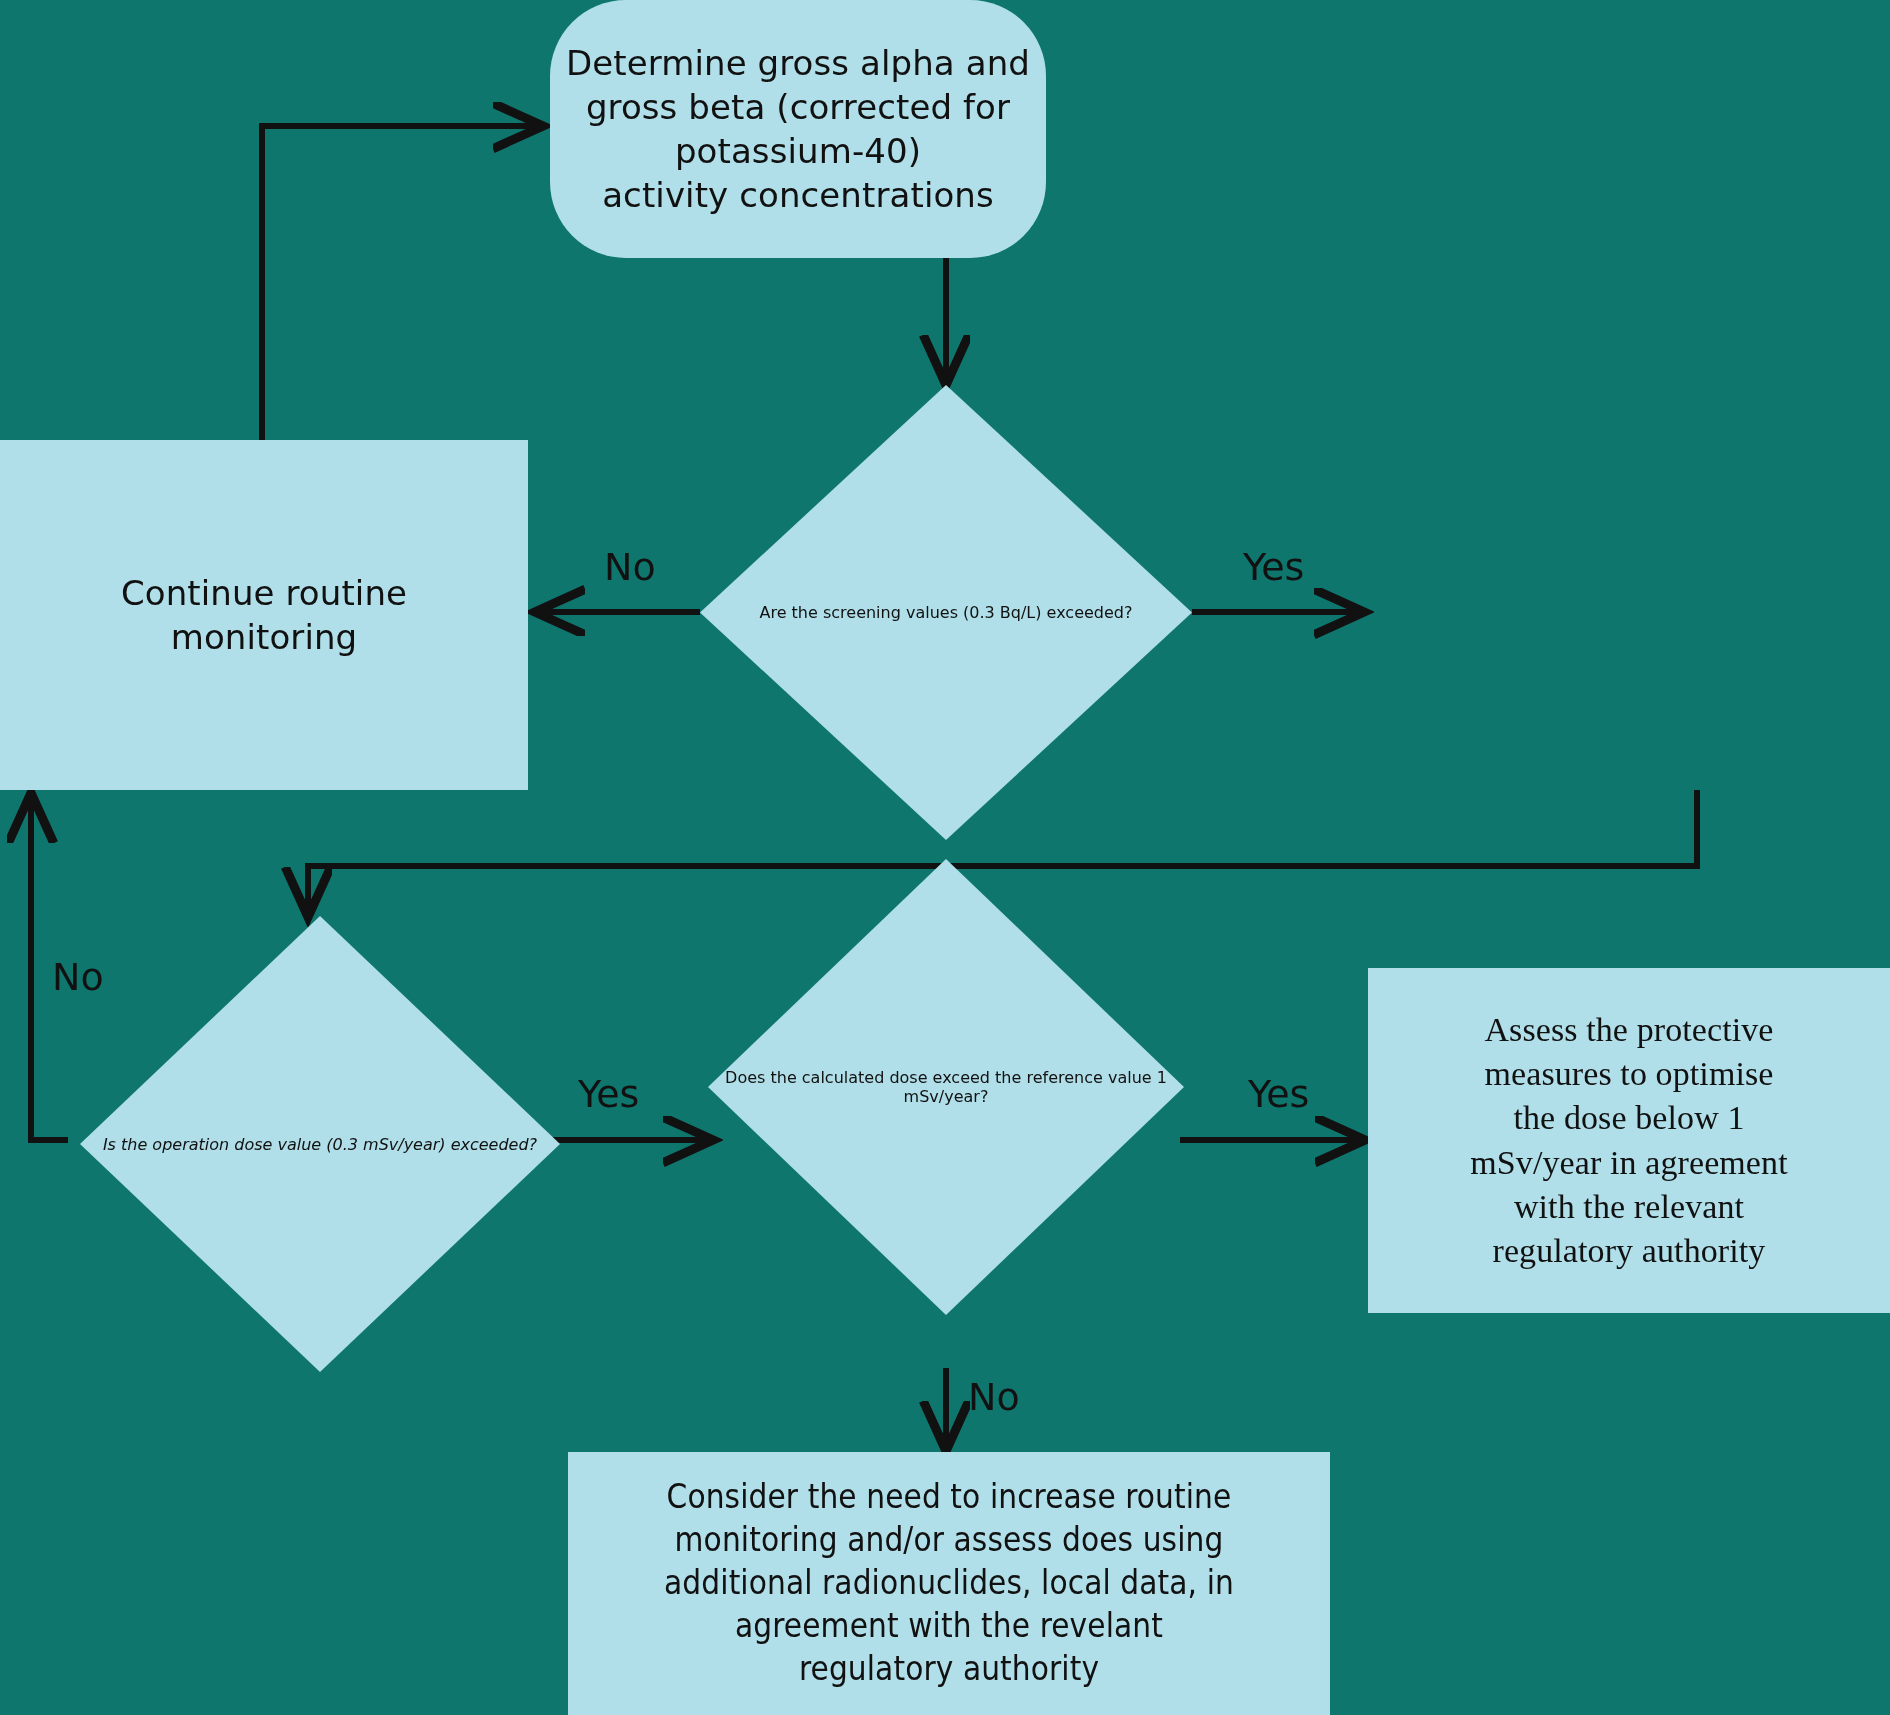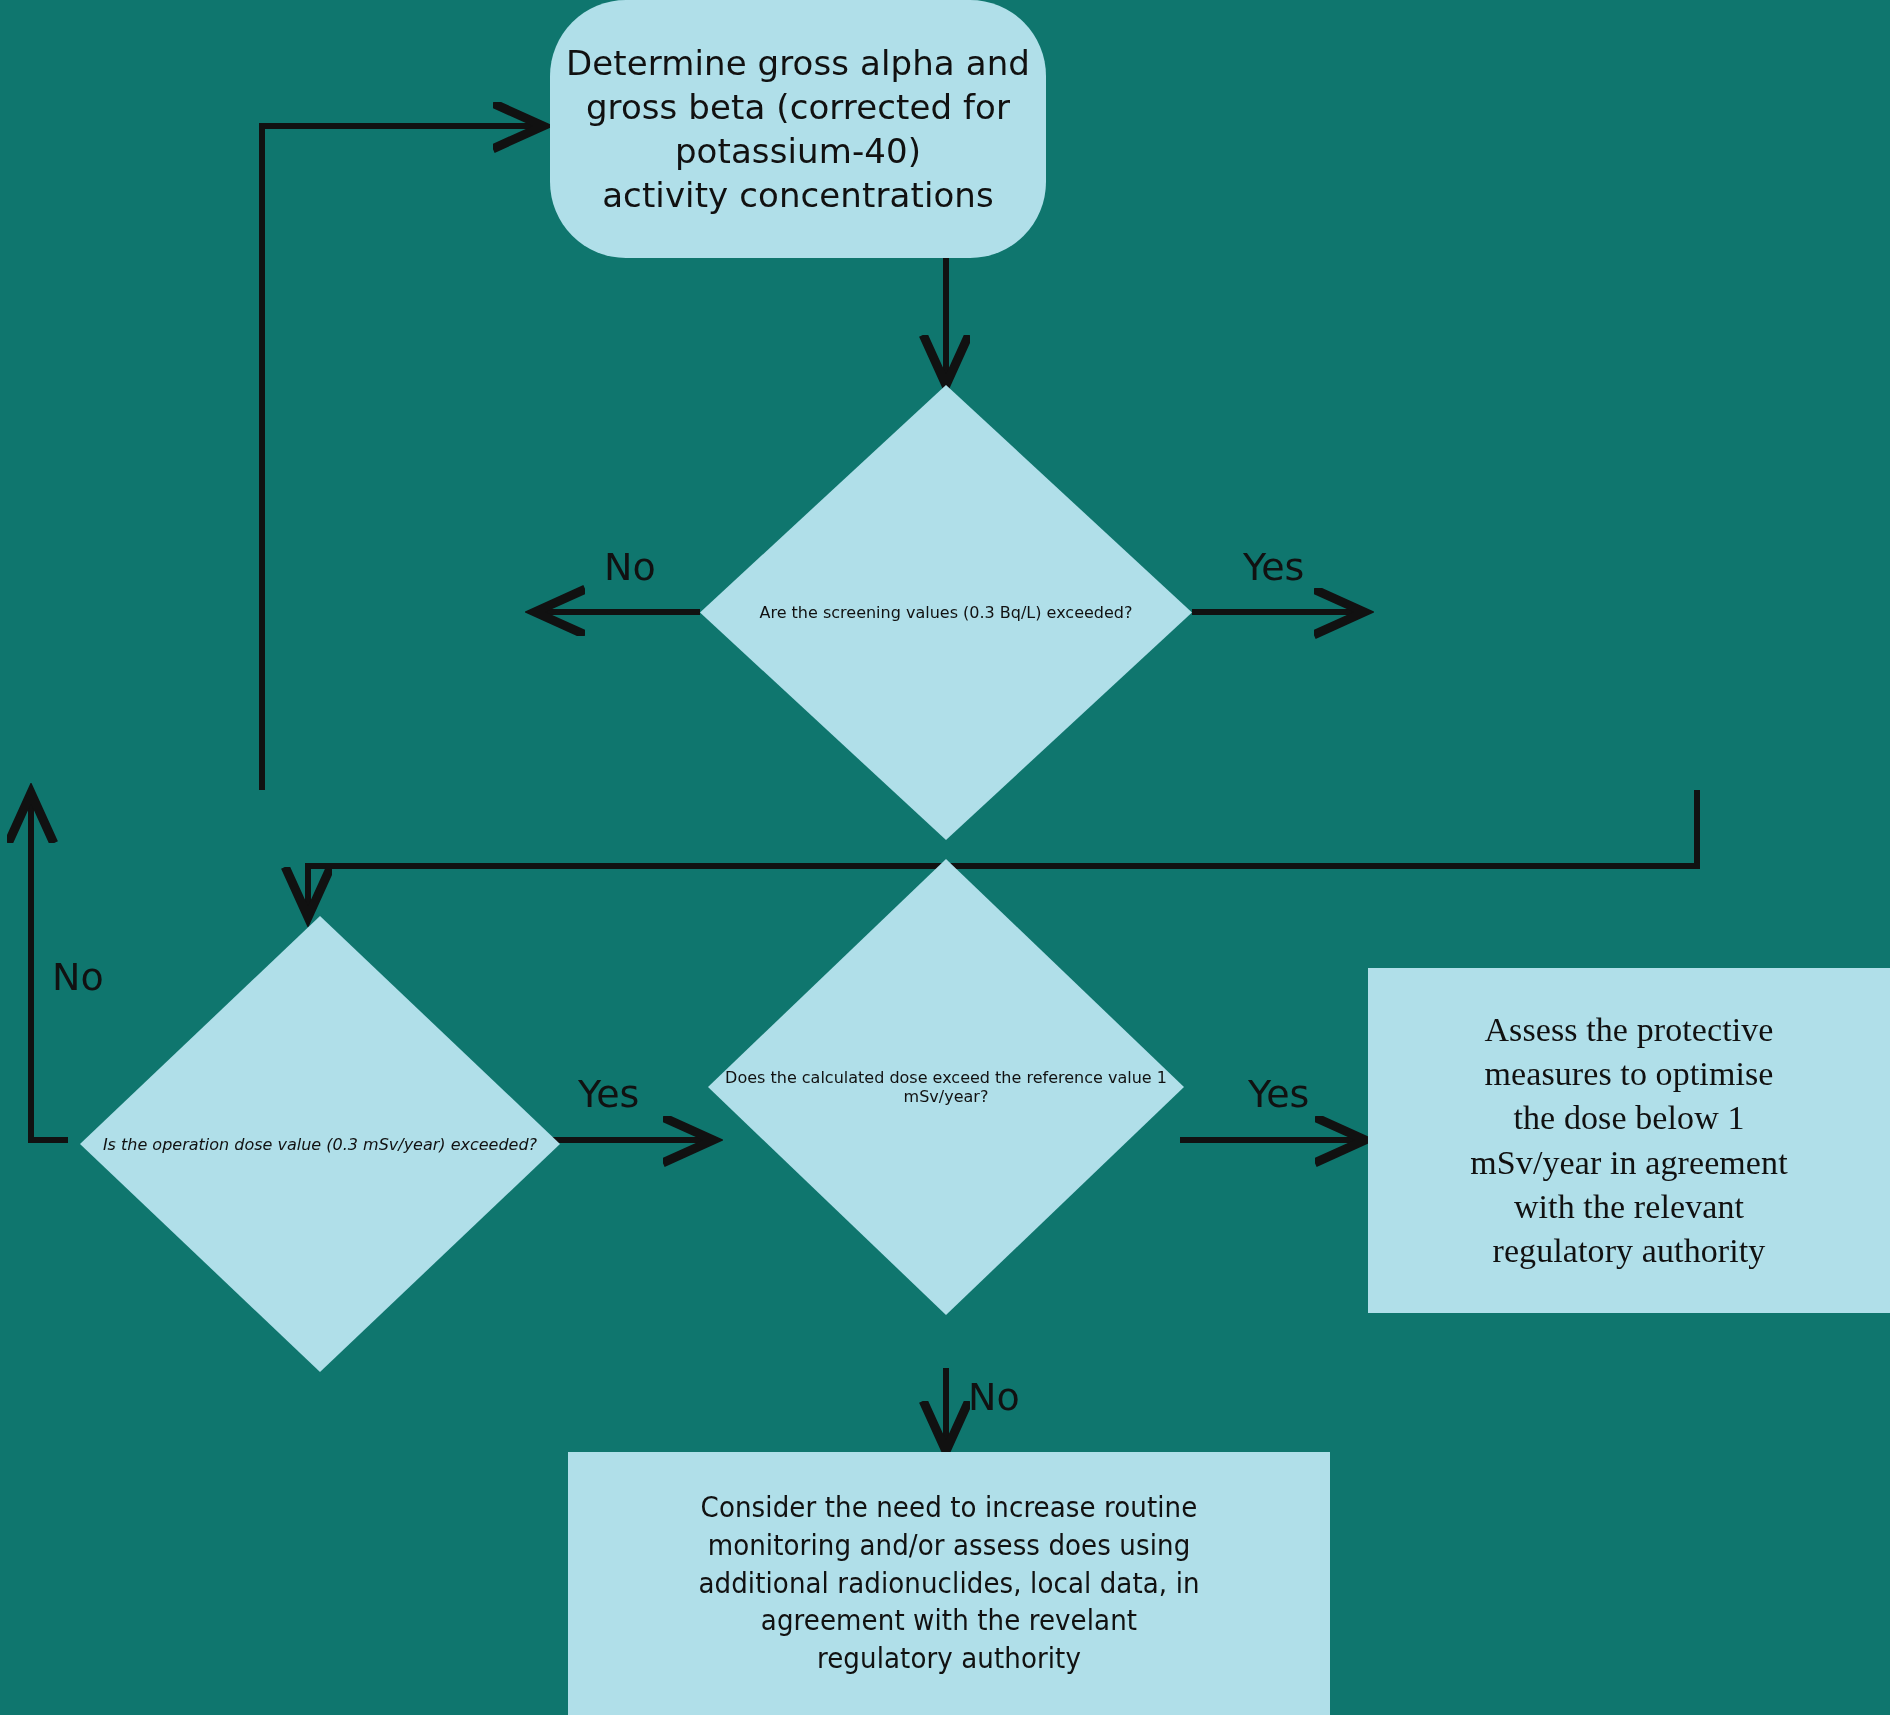--- a/index.html
+++ b/index.html
@@ -85,20 +85,24 @@
 
   <div class="diamond-wrap" style="left:700px;top:385px;width:492px;height:455px;">
     <div class="diamond-shape"></div>
     <div class="diamond-label">
       <span class="txt">Are the screening
 values (0.3 Bq/L)
 exceeded?</span>
     </div>
   </div>
 
+  <div class="node rect" style="left:0px;top:440px;width:528px;height:350px;">
+    <span class="txt">Continue routine
+monitoring</span>
+  </div>
 
 
   <div class="diamond-wrap" style="left:80px;top:916px;width:480px;height:456px;font-style:italic;">
     <div class="diamond-shape"></div>
     <div class="diamond-label">
       <span class="txt">Is the operation
 dose value
 (0.3 mSv/year)
 exceeded?</span>
     </div>
@@ -117,21 +121,21 @@
   <div class="node rect" style="left:1368px;top:968px;width:522px;height:345px;font-family:Liberation Serif, serif;">
     <span class="txt">Assess the protective
 measures to optimise
 the dose below 1
 mSv/year in agreement
 with the relevant
 regulatory authority</span>
   </div>
 
   <div class="node rect" style="left:568px;top:1452px;width:762px;height:263px;">
-    <span class="txt bottom-txt" style="font-size:29px;">Consider the need to increase routine
+    <span class="txt bottom-txt" style="font-size:33px;">Consider the need to increase routine
 monitoring and/or assess does using
 additional radionuclides, local data, in
 agreement with the revelant
 regulatory authority</span>
   </div>
 
   <div class="edge-label" style="left:604px;top:545px;">No</div>
 
   <div class="edge-label" style="left:1243px;top:545px;">Yes</div>
 

